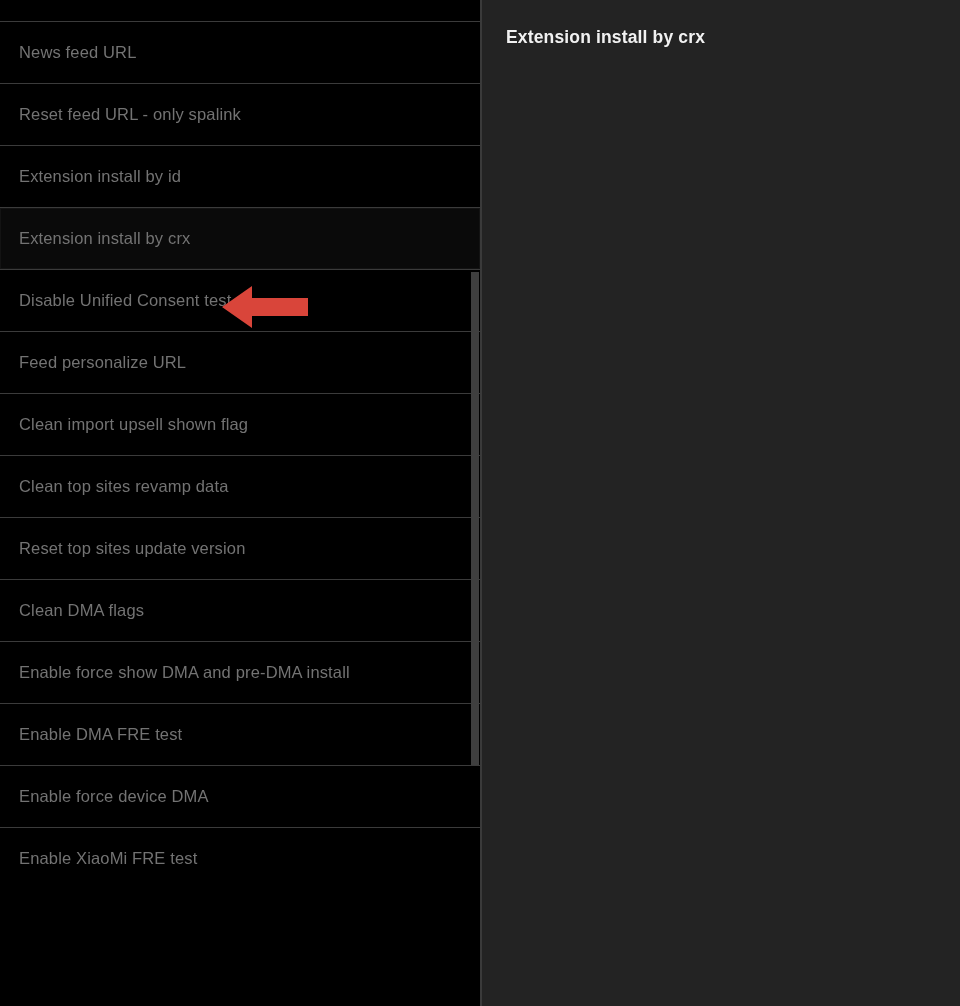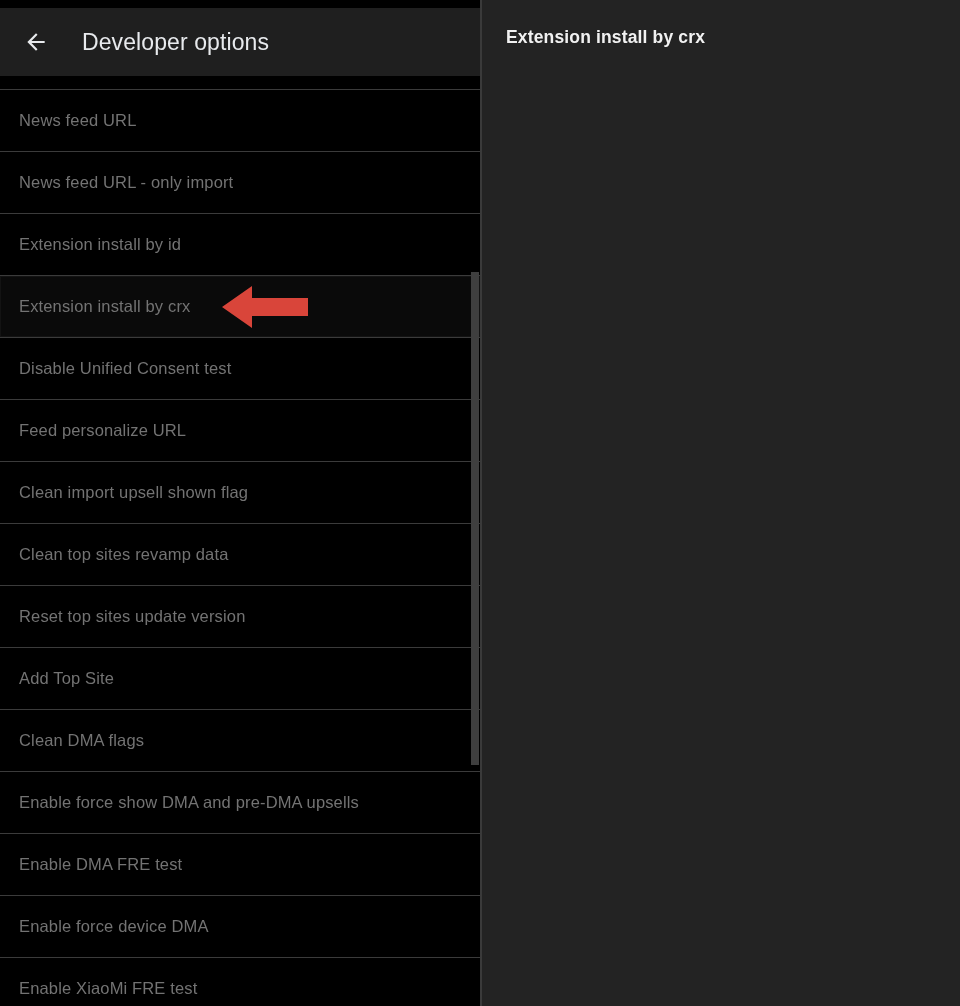--- a/index.html
+++ b/index.html
@@ -168,39 +168,29 @@
 </style>
 </head>
 <body>
 
 <div id="screen">
 
   <div class="left-panel">
 
     <div class="status-strip"></div>
 
-    <div class="appbar">
-      <div class="back-btn">
-        <span>
-          <svg width="26" height="26" viewBox="0 0 24 24" aria-hidden="true">
-            <path d="M20 11H7.8l5.6-5.6L12 4l-8 8 8 8 1.4-1.4L7.8 13H20z" fill="#e8eaed"></path>
-          </svg>
-        </span>
-      </div>
-      <div class="appbar-title">Developer options</div>
-    </div>
 
     <div class="list-gap"></div>
 
     <div class="pref-list" id="pref-list">
         <div class="pref-row">
           <span class="pref-label">News feed URL</span>
         </div>
         <div class="pref-row">
-          <span class="pref-label">News feed URL - only import</span>
+          <span class="pref-label">Reset feed URL - only spalink</span>
         </div>
         <div class="pref-row">
           <span class="pref-label">Extension install by id</span>
         </div>
         <div class="pref-row highlight">
           <span class="pref-label">Extension install by crx</span>
         </div>
         <div class="pref-row">
           <span class="pref-label">Disable Unified Consent test</span>
         </div>
@@ -210,27 +200,24 @@
         <div class="pref-row">
           <span class="pref-label">Clean import upsell shown flag</span>
         </div>
         <div class="pref-row">
           <span class="pref-label">Clean top sites revamp data</span>
         </div>
         <div class="pref-row">
           <span class="pref-label">Reset top sites update version</span>
         </div>
         <div class="pref-row">
-          <span class="pref-label">Add Top Site</span>
-        </div>
-        <div class="pref-row">
           <span class="pref-label">Clean DMA flags</span>
         </div>
         <div class="pref-row">
-          <span class="pref-label">Enable force show DMA and pre-DMA upsells</span>
+          <span class="pref-label">Enable force show DMA and pre-DMA install</span>
         </div>
         <div class="pref-row">
           <span class="pref-label">Enable DMA FRE test</span>
         </div>
         <div class="pref-row">
           <span class="pref-label">Enable force device DMA</span>
         </div>
         <div class="pref-row">
           <span class="pref-label">Enable XiaoMi FRE test</span>
         </div>

